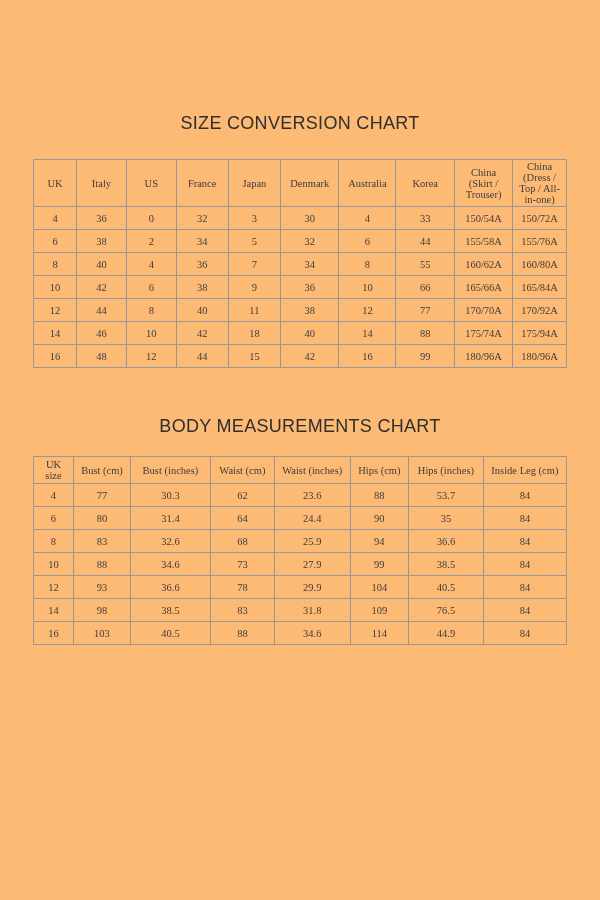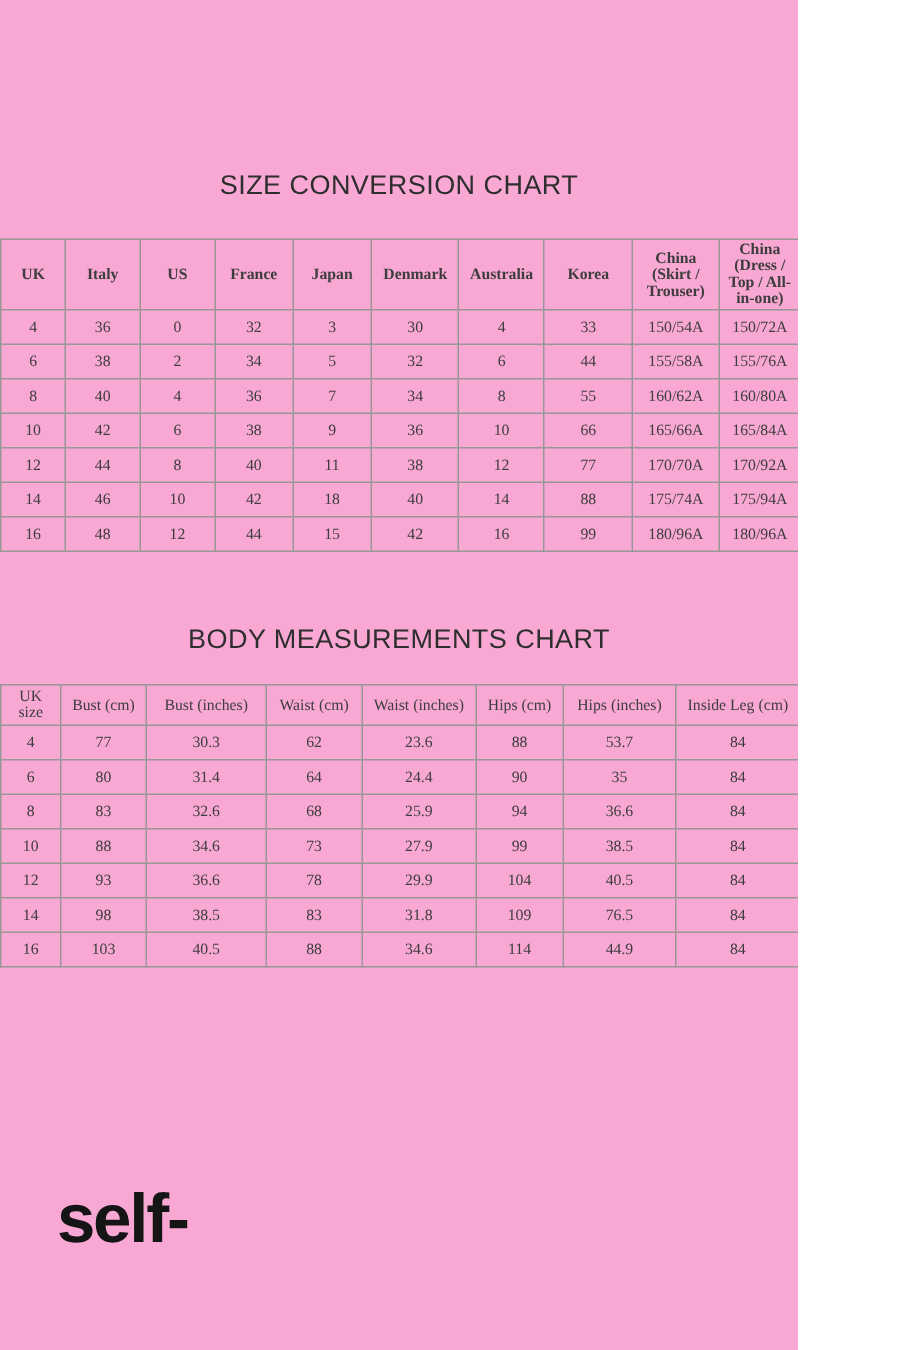--- a/index.html
+++ b/index.html
@@ -1,19 +1,19 @@
 <!DOCTYPE html>
 <html><head>
 <meta charset="utf-8">
 <style>
   html,body{margin:0;padding:0;background:#ffffff;}
   .page{
     position:relative;
-    width:532px;height:900px;
-    background:#f9a8d4;
+    width:600px;height:900px;
+    background:#fdba74;
     overflow:hidden;
     font-family:"Liberation Serif",serif;
   }
   .chart-title{
     margin:0;
     font-family:"Liberation Sans",sans-serif;
     font-weight:500;
     font-size:18px;
     letter-spacing:0.3px;
     color:#2e2e2e;
@@ -32,21 +32,21 @@
   table.size-table th, table.size-table td{
     border:1px solid #979797;
     font-weight:normal;
     font-size:10.5px;
     color:#3d3d3d;
     text-align:center;
     vertical-align:middle;
     padding:1px 3px;
     overflow:hidden;
   }
-  #size-table thead th{height:43px;font-weight:bold;}
+  #size-table thead th{height:43px;}
   #body-table thead th{height:24px;text-align:center;}
   table.size-table tbody td{height:20px;}
   .logo{
     position:absolute;
     left:38px;
     top:794px;
     font-family:"Liberation Sans",sans-serif;
     font-weight:bold;
     font-size:46px;
     line-height:37px;
@@ -269,16 +269,15 @@
           <td>88</td>
           <td>34.6</td>
           <td>114</td>
           <td>44.9</td>
           <td>84</td>
         </tr>
       </tbody>
   </table>
 
   <div class="logo">
-    <div>self-</div>
   </div>
 
 </div>
 
 </body></html>

